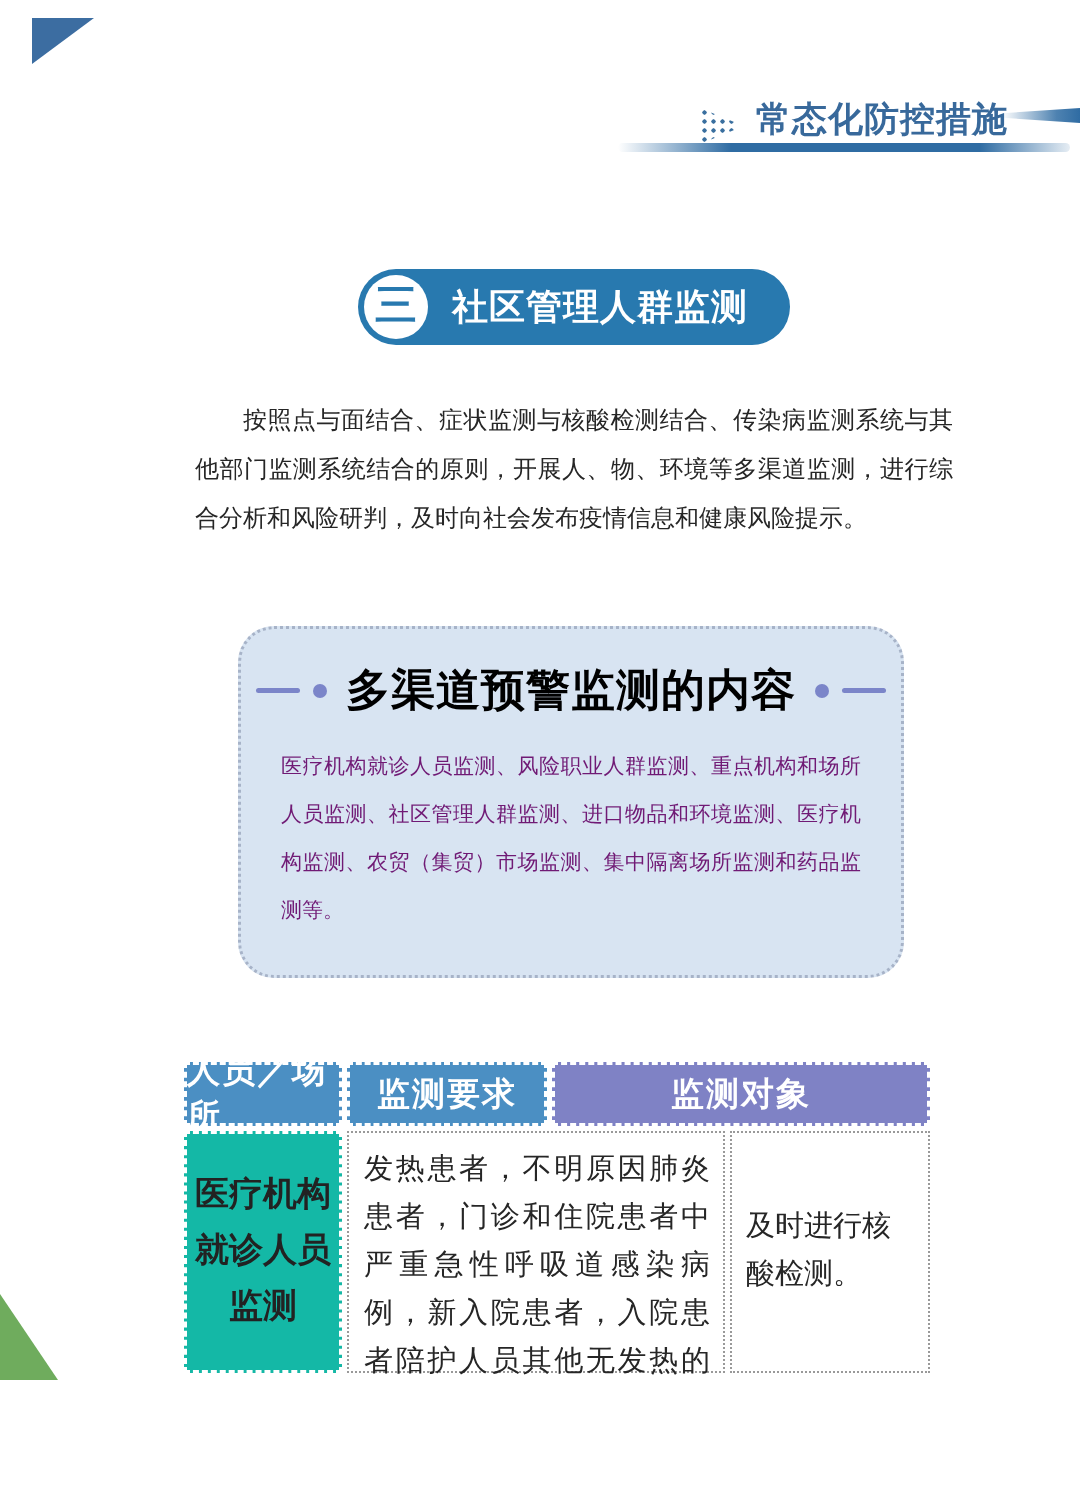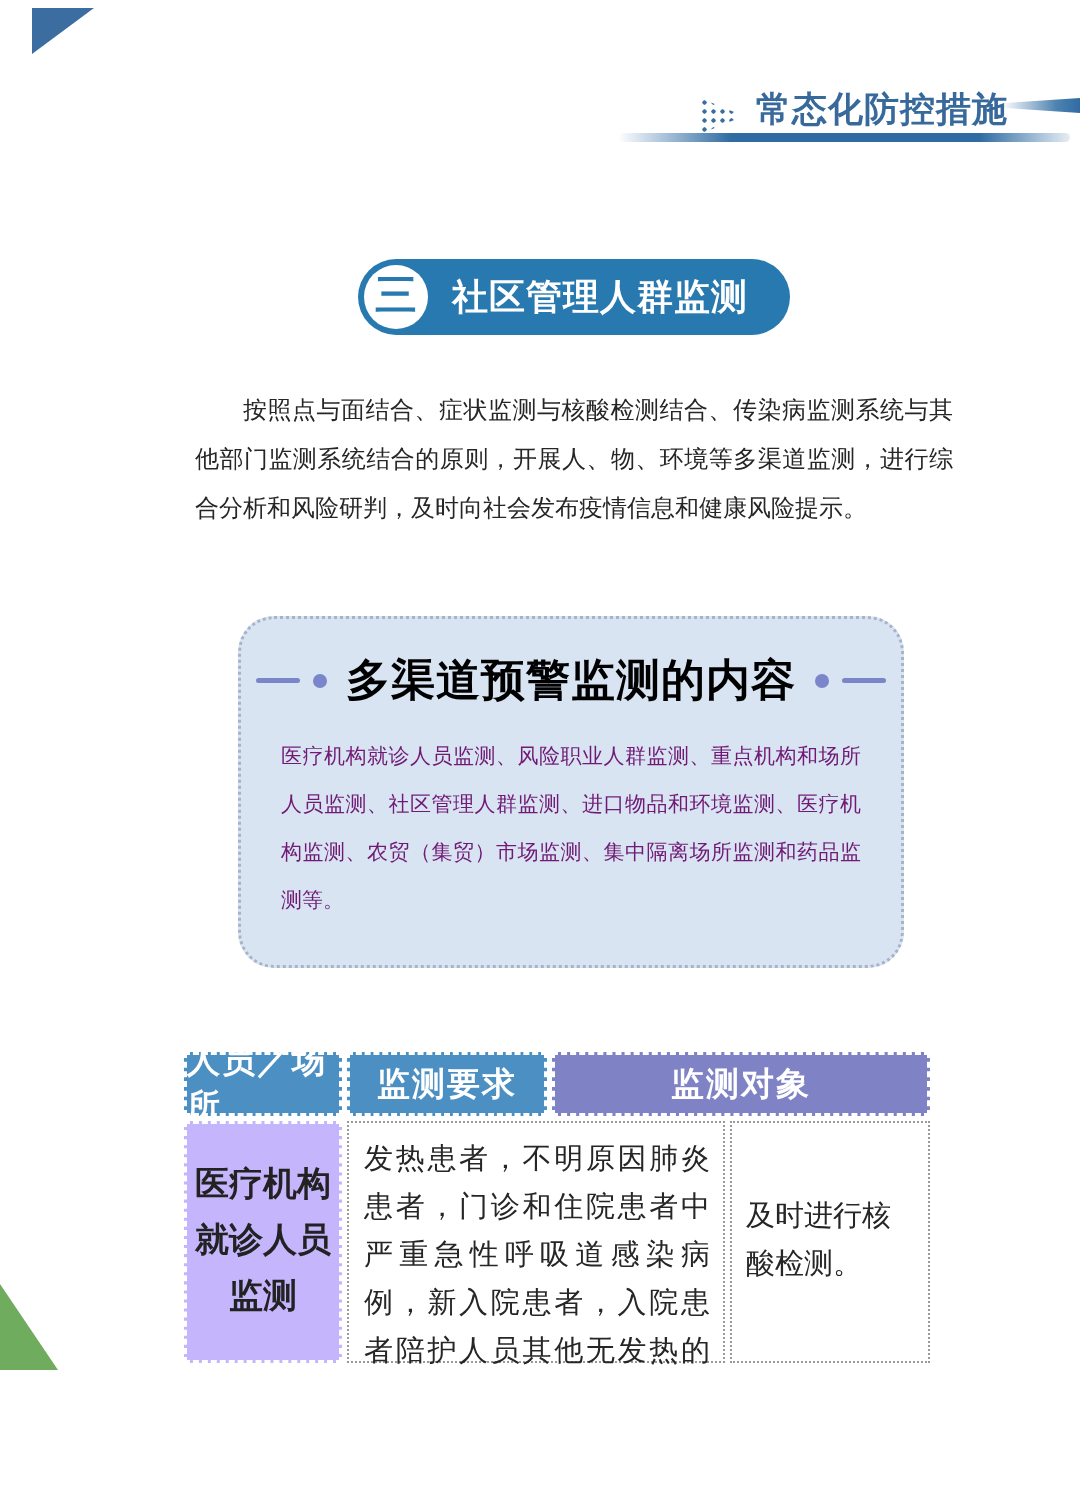--- a/index.html
+++ b/index.html
@@ -1,17 +1,17 @@
 <!DOCTYPE html>
 <html><head>
 <meta charset="utf-8">
 <style>
   html,body{margin:0;padding:0;background:#ffffff;}
   #canvas{
-    position:relative;width:1080px;height:1368px;margin:2px auto;
+    position:relative;width:1080px;height:1368px;margin:12px auto;
     background:#ffffff;overflow:hidden;
     font-family:"Liberation Sans",sans-serif;
   }
   
   .tri-top-left{position:absolute;left:32px;top:6px;width:62px;height:46px;
     background:#3c6da1;clip-path:polygon(0 0,100% 0,0 100%);}
   .tri-bottom-left{position:absolute;left:0;bottom:0;width:58px;height:86px;
     background:#6fac5d;clip-path:polygon(0 0,0 100%,100% 100%);}
 
   
@@ -54,21 +54,21 @@
   
   .table{position:absolute;left:184px;top:1050px;width:746px;font-family:Liberation Mono, monospace;}
   .t-header{display:flex;gap:5px;}
   .t-hcell{height:64px;box-sizing:border-box;border:3px dashed #ffffff;
     display:flex;align-items:center;justify-content:center;
     color:#ffffff;font-weight:bold;font-size:33px;letter-spacing:2px;}
   .t-hcell.c1{width:158px;background:#4b8fc3;}
   .t-hcell.c2{width:378px;background:#7f82c5;}
   .t-hcell.c3{width:200px;background:#4b8fc3;}
   .t-body{display:flex;gap:5px;margin-top:5px;}
-  .t-green{width:158px;height:242px;box-sizing:border-box;background:#c4b5fd;border:3px dashed #ffffff;
+  .t-green{width:158px;height:242px;box-sizing:border-box;background:#14b8a6;border:3px dashed #ffffff;
     display:flex;align-items:center;justify-content:center;text-align:center;
     font-size:34px;font-weight:bold;color:#222222;line-height:56px;padding:0 8px;}
   .t-cell2{width:378px;height:242px;box-sizing:border-box;
     border:2px dotted #999999;padding:14px 13px 0 15px;
     font-size:29px;line-height:48px;color:#262626;font-weight:500;text-align:justify;}
   .t-cell3{width:200px;height:242px;box-sizing:border-box;
     border:2px dotted #999999;border-left:2px dotted #999999;padding:0 10px 0 14px;
     display:flex;flex-direction:column;justify-content:center;
     font-size:29px;line-height:48px;color:#262626;font-weight:500;}
 

